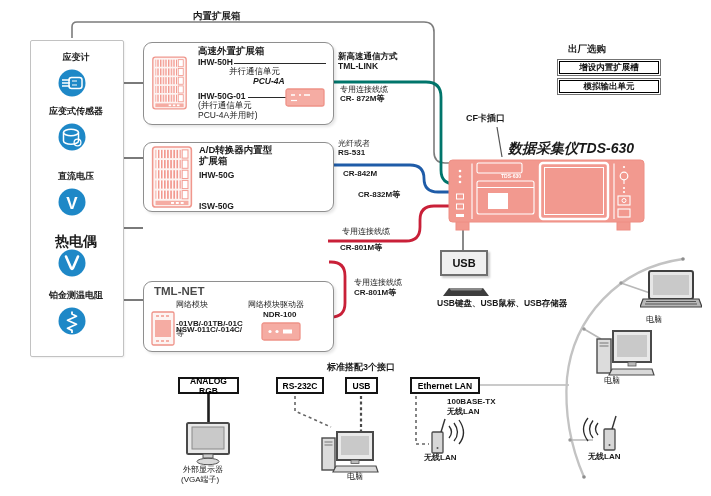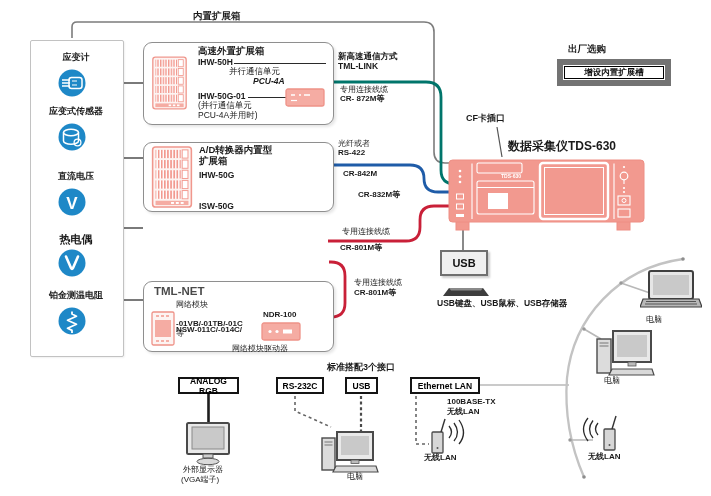--- a/index.html
+++ b/index.html
@@ -8,21 +8,21 @@
   .svg-layer{position:absolute;left:0;top:0;z-index:1;}
   .lbl{position:absolute;white-space:nowrap;color:#1a1a1a;font-size:8px;line-height:1.15;z-index:3;}
   .b{font-weight:700;}
   .i{font-style:italic;}
   .box{position:absolute;background:#fff;border:1.4px solid #8f8f8f;border-radius:9px;
        box-shadow:2px 2px 3px rgba(0,0,0,.10);z-index:2;}
   .panel{position:absolute;background:#fff;border:1px solid #c2c2c2;border-radius:2px;
          box-shadow:1px 1px 2px rgba(0,0,0,.06);z-index:2;}
   .portbox{position:absolute;background:#fff;border:2px solid #141414;display:flex;align-items:center;
            justify-content:center;font-weight:700;font-size:8.5px;color:#000;z-index:3;text-align:center;}
-  .optbox{position:absolute;border:6px solid #737373;padding:1px;z-index:3;background:#fff;}
+  .optbox{position:absolute;border:1px solid #737373;padding:1px;z-index:3;background:#fff;}
   .optbox .inner{border:1px solid #000;height:11px;display:flex;align-items:center;justify-content:center;
                  font-size:8.5px;font-weight:700;color:#111;}
   .icon{position:absolute;z-index:3;}
   .thin-line{position:absolute;background:#2a2a2a;height:1px;z-index:3;}
   .usbbox{position:absolute;background:#efefef;border:2px solid #6f6f6f;display:flex;align-items:center;
           justify-content:center;font-weight:700;font-size:11px;color:#111;z-index:3;
           box-shadow:1.5px 1.5px 2px rgba(0,0,0,.2);}
 </style>
 </head>
 <body>
@@ -109,21 +109,21 @@
     <circle cx="14" cy="14" r="13.5" fill="#1e88c7"></circle>
     <ellipse cx="13" cy="9.5" rx="7.5" ry="3.2" fill="none" stroke="#fff" stroke-width="1.5"></ellipse>
     <path d="M5.5 9.5 V18 a7.5 3.2 0 0 0 15 0 V9.5" fill="none" stroke="#fff" stroke-width="1.5"></path>
     <circle cx="19.5" cy="19.5" r="3.4" fill="none" stroke="#fff" stroke-width="1.3"></circle>
   </svg>
   <div class="lbl b" style="left:30px;top:171px;width:92px;text-align:center;font-size:9px;">直流电压</div>
   <svg class="icon" style="left:58px;top:188px;" width="28" height="28">
     <circle cx="14" cy="14" r="13.5" fill="#1e88c7"></circle>
     <text x="14" y="20.5" text-anchor="middle" font-family="Liberation Sans,sans-serif" font-size="17" font-weight="bold" fill="#fff">V</text>
   </svg>
-  <div class="lbl b" style="left:30px;top:233px;width:92px;text-align:center;font-size:11px;">热电偶</div>
+  <div class="lbl b" style="left:30px;top:233px;width:92px;text-align:center;font-size:14px;">热电偶</div>
   <svg class="icon" style="left:58px;top:249px;" width="28" height="28">
     <circle cx="14" cy="14" r="13.5" fill="#1e88c7"></circle>
     <path d="M8 7.5 L13 19 Q14 21 15 19 L20 7.5" fill="none" stroke="#fff" stroke-width="2.6" stroke-linecap="round" stroke-linejoin="round"></path>
   </svg>
   <div class="lbl b" style="left:30px;top:290px;width:92px;text-align:center;font-size:9px;">铂金测温电阻</div>
   <svg class="icon" style="left:58px;top:307px;" width="28" height="28">
     <circle cx="14" cy="14" r="13.5" fill="#1e88c7"></circle>
     <path d="M14 4.5 v2.5 l4.5 2.2 -9 4 9 4 -9 4 4.5 2.2 v2.5" fill="none" stroke="#fff" stroke-width="1.8" stroke-linejoin="round"></path>
   </svg>
 
@@ -163,53 +163,56 @@
     <div class="lbl" style="left:32px;top:18px;font-size:8px;">网络模块</div>
     <svg class="icon" style="left:7px;top:29px;" width="24" height="35">
       <rect x="1" y="1" width="22" height="33" rx="1.5" fill="#fdf4f2" stroke="#ee9288" stroke-width="1.3"></rect>
       <path d="M5 5 h3 M10 5 h3 M15 5 h3" stroke="#f2998f" stroke-width="1.4"></path>
       <rect x="4" y="9" width="16" height="17" fill="#f5aca3"></rect>
       <path d="M5 30 h3 M10 30 h3 M15 30 h3" stroke="#f2998f" stroke-width="1.4"></path>
     </svg>
     <div class="lbl b" style="left:32px;top:43px;font-size:8px;">NSW-011C/-014C/</div>
     <div class="lbl b" style="left:32px;top:37px;font-size:8px;">-01VB/-01TB/-01C</div>
     <div class="lbl" style="left:32px;top:46.5px;font-size:8px;">等</div>
-    <div class="lbl" style="left:88px;top:18px;font-size:8px;margin-top:44px;">网络模块驱动器</div>
+    <div class="lbl" style="left:104px;top:18px;font-size:8px;">网络模块驱动器</div>
     <div class="lbl b" style="left:119px;top:27.5px;font-size:8px;">NDR-100</div>
     <svg class="icon" style="left:117px;top:40px;" width="40" height="19">
       <rect x="1" y="1" width="38" height="17" rx="2" fill="#f5aca3" stroke="#ee9288" stroke-width="1.3"></rect>
       <circle cx="9" cy="9.5" r="1.6" fill="#fff"></circle>
         <circle cx="16" cy="9.5" r="1.6" fill="#fff"></circle>
       <rect x="22" y="7.5" width="9" height="4" fill="#fff"></rect>
     </svg>
   </div>
 
   <div class="lbl b" style="left:338px;top:52px;font-size:8.5px;">新高速通信方式</div>
   <div class="lbl b" style="left:338px;top:62px;font-size:8.5px;">TML-LINK</div>
   <div class="lbl" style="left:340px;top:85px;font-size:8px;">专用连接线缆</div>
   <div class="lbl b" style="left:340px;top:94px;font-size:8px;">CR- 872M等</div>
 
   <div class="lbl" style="left:338px;top:139px;font-size:8px;">光纤或者</div>
-  <div class="lbl b" style="left:338px;top:148px;font-size:8px;">RS-422</div>
+  <div class="lbl b" style="left:338px;top:148px;font-size:8px;">RS-531</div>
   <div class="lbl b" style="left:343px;top:168.5px;font-size:8px;">CR-842M</div>
   <div class="lbl b" style="left:358px;top:178px;font-size:8px;margin-top:12px;">CR-832M等</div>
 
   <div class="lbl" style="left:342px;top:227px;font-size:8px;">专用连接线缆</div>
   <div class="lbl b" style="left:340px;top:242.5px;font-size:8px;">CR-801M等</div>
 
   <div class="lbl" style="left:354px;top:278px;font-size:8px;">专用连接线缆</div>
   <div class="lbl b" style="left:354px;top:288px;font-size:8px;">CR-801M等</div>
 
   <div class="lbl b" style="left:568px;top:44px;font-size:9.5px;">出厂选购</div>
   <div class="optbox" style="left:557px;top:59px;width:100px;">
     <div class="inner">增设内置扩展槽</div>
   </div>
+  <div class="optbox" style="left:557px;top:78px;width:100px;">
+    <div class="inner">模拟输出单元</div>
+  </div>
 
   <div class="lbl b" style="left:466px;top:113px;font-size:9px;">CF卡插口</div>
-  <div class="lbl b" style="left:508px;top:140px;font-size:12px;">数据采集仪TDS-630</div>
+  <div class="lbl b" style="left:508px;top:140px;font-size:14px;font-style:italic;">数据采集仪TDS-630</div>
 
   <svg class="icon" style="left:448px;top:158px;z-index:2;" width="198" height="76">
     <rect x="8" y="63" width="13" height="9" fill="#f2998f" stroke="#ee8e84"></rect>
     <rect x="169" y="63" width="13" height="9" fill="#f2998f" stroke="#ee8e84"></rect>
     <rect x="1" y="2" width="195" height="62" rx="3.5" fill="#f2998f" stroke="#ee8e84"></rect>
     <path d="M24 5.5 V61" stroke="#fff" stroke-width="1.1"></path>
     <circle cx="12" cy="13" r="1.3" fill="#fff"></circle>
       <circle cx="12" cy="18.5" r="1.3" fill="#fff"></circle>
       <circle cx="12" cy="24" r="1.3" fill="#fff"></circle>
     <rect x="8.5" y="36" width="7" height="5" fill="none" stroke="#fff" stroke-width="1"></rect>

